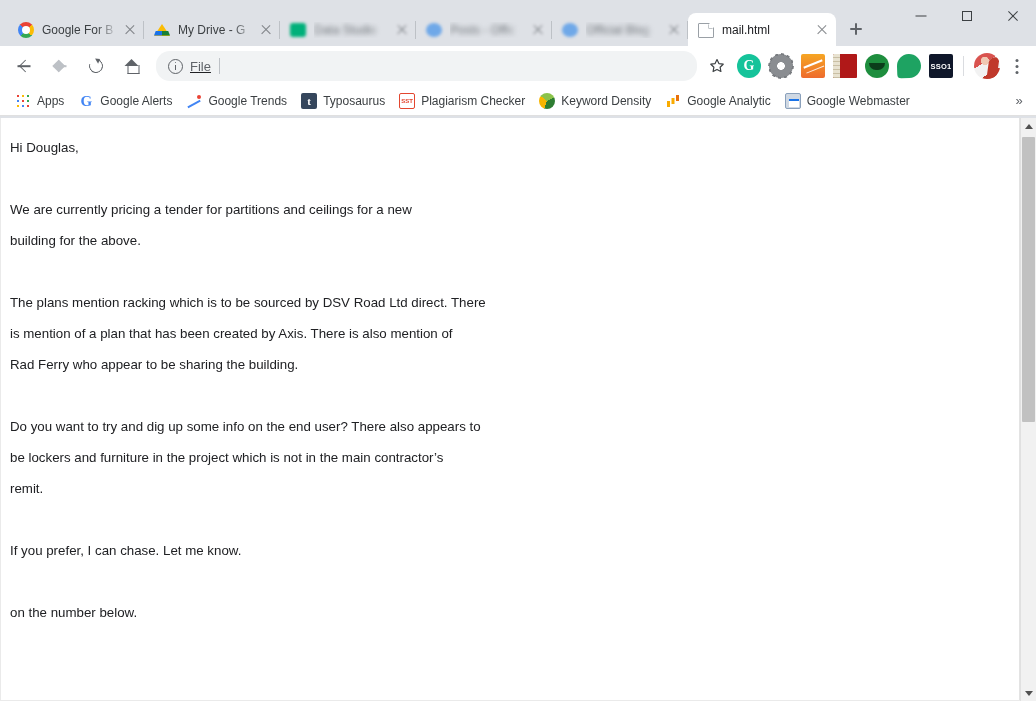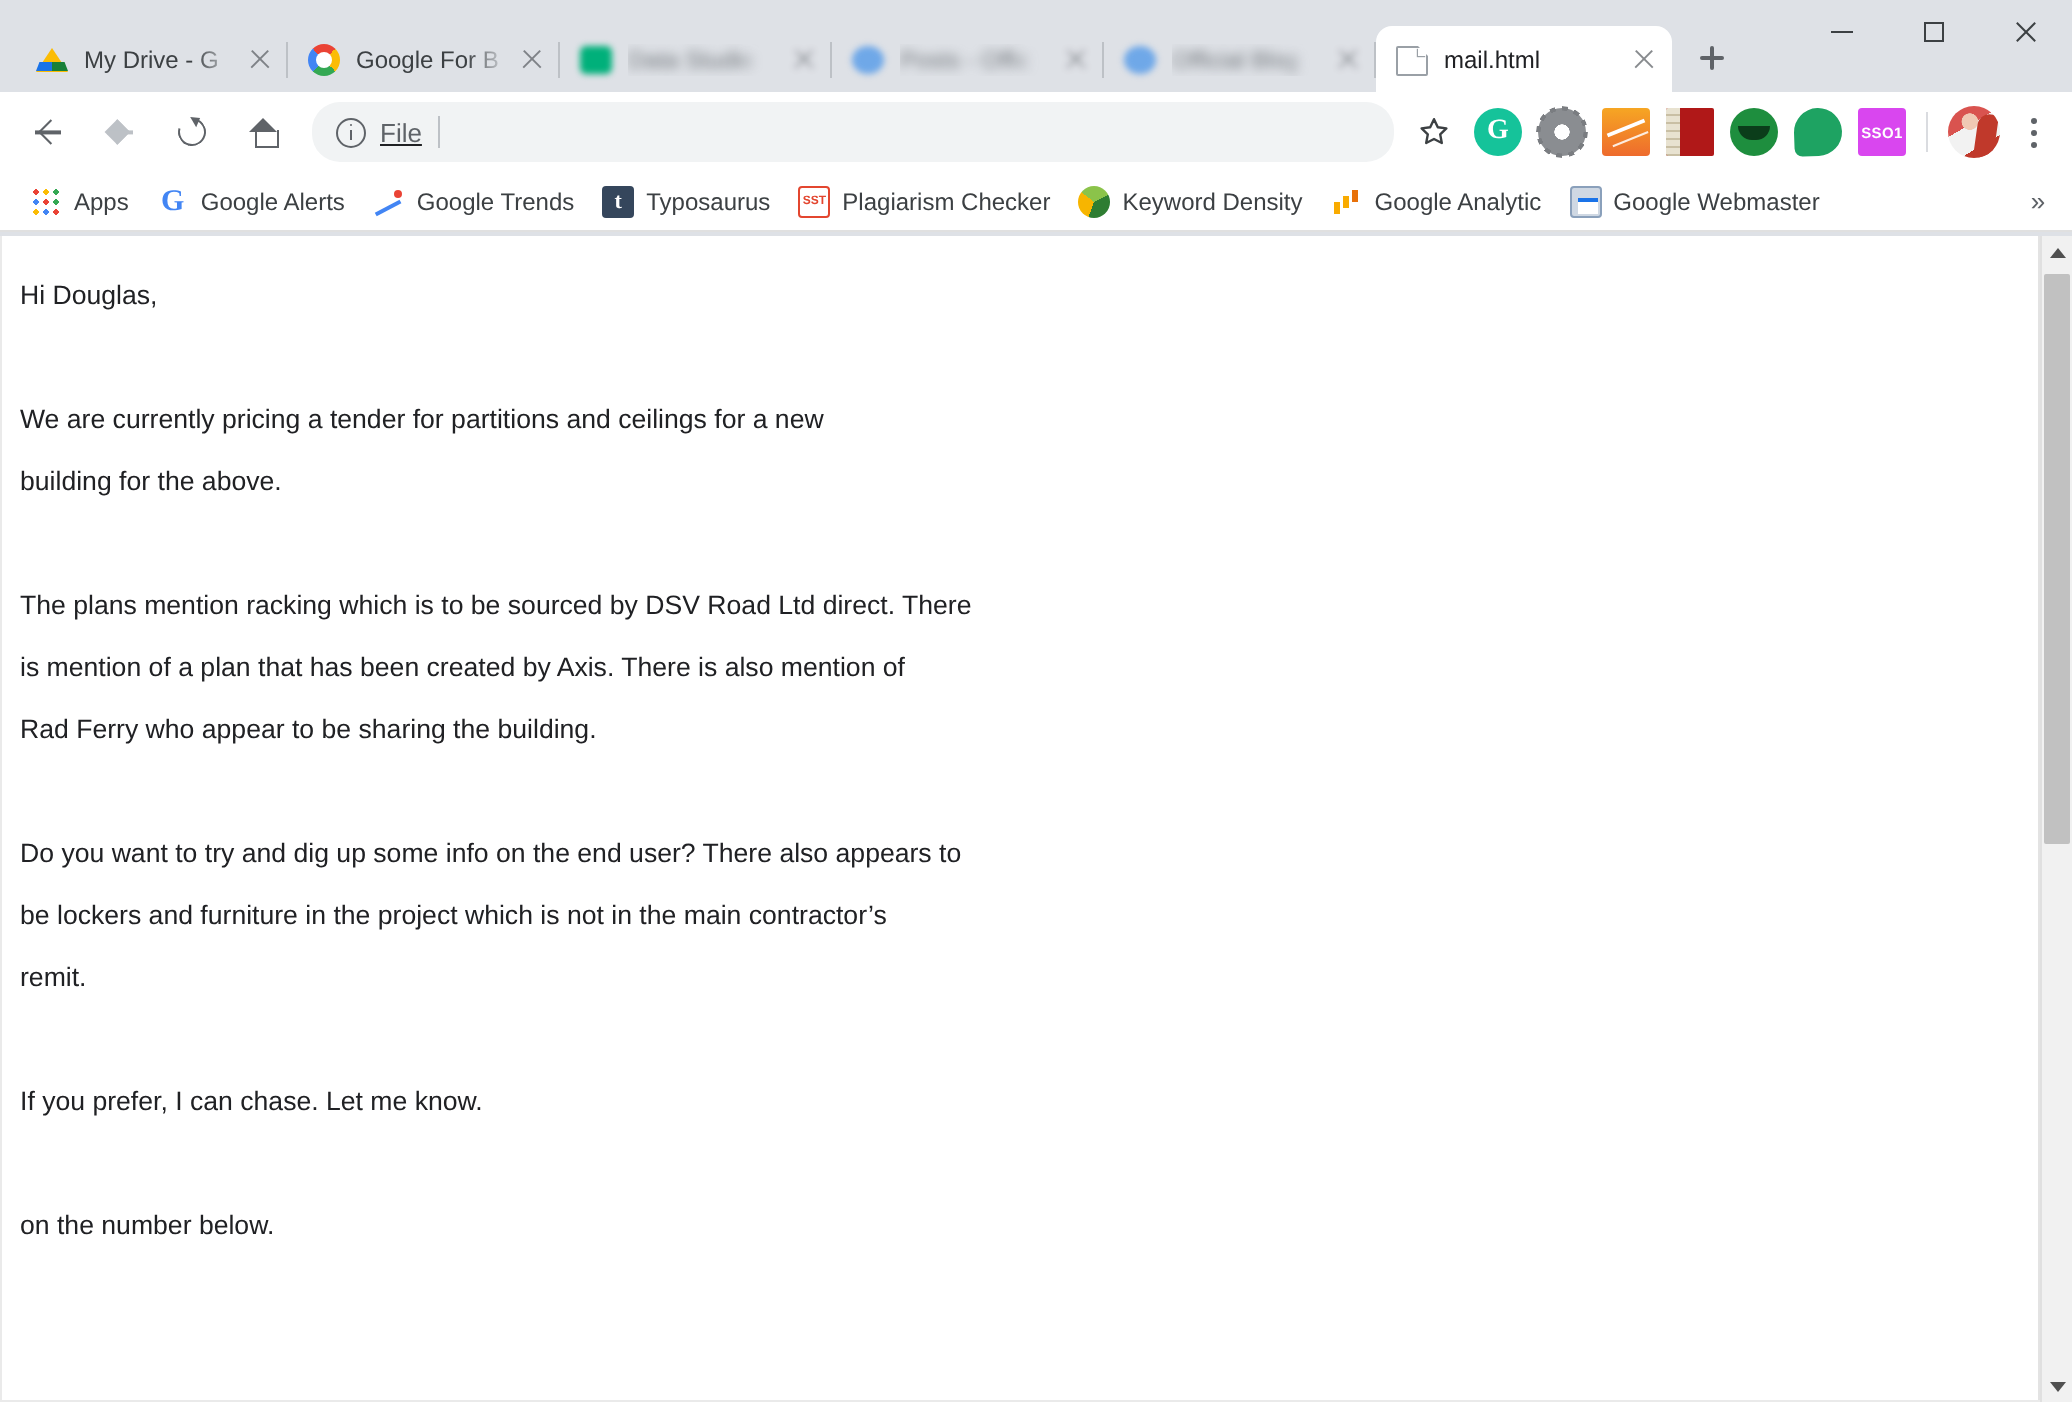--- a/index.html
+++ b/index.html
@@ -206,21 +206,21 @@
     content:""; position:absolute; left:0; top:0; bottom:0; width:7px;
     background: repeating-linear-gradient(#e8e2d0 0 3px, #c9bfa4 3px 4px);
   }
   .ext-mustache { background: #1e8e3e; border-radius: 50%; }
   .ext-mustache::after {
     content:""; position:absolute; left:4px; top:9px; width:16px; height:7px;
     background:#0b3d1a; border-radius: 0 0 10px 10px;
   }
   .ext-pin { background: #1ea362; border-radius: 50% 50% 50% 4px; transform: rotate(-2deg); }
   .ext-sso {
-    background: #d946ef; border-radius: 2px;
+    background: #0f172a; border-radius: 2px;
     color:#fff; font-size: 7.5px; font-weight: bold;
     display:flex; align-items:center; justify-content:center; letter-spacing:.2px;
   }
   .tb-sep { width:1px; height:20px; background:#dadce0; margin: 0 6px; flex: 0 0 1px; }
   .avatar {
     width: 26px; height: 26px; border-radius: 50%; flex: 0 0 26px; margin: 0 4px;
     background:
       radial-gradient(circle at 42% 30%, #f0c9b4 0 17%, transparent 18%),
       linear-gradient(150deg, #d9534f 0 38%, #f2f2f2 38% 72%, #c0392b 72% 100%);
     overflow: hidden; position: relative;
@@ -335,28 +335,28 @@
   }
 </style>
 </head>
 <body>
 
 <div class="window">
 
   <div class="tabstrip">
 
     <div class="tab inactive">
+      <span class="tab-fav fav-google"></span>
+      <span class="tab-title">Google For B</span>
+      <span class="tab-close"></span>
+    </div>
+
+    <div class="tab inactive">
       <span class="tab-fav fav-drive"></span>
       <span class="tab-title">My Drive - G</span>
-      <span class="tab-close"></span>
-    </div>
-
-    <div class="tab inactive">
-      <span class="tab-fav fav-google"></span>
-      <span class="tab-title">Google For B</span>
       <span class="tab-close"></span>
     </div>
 
     <div class="tab inactive blurred">
       <span class="tab-fav fav-green-sq"></span>
       <span class="tab-title">Data Studio</span>
       <span class="tab-close"></span>
     </div>
 
     <div class="tab inactive blurred">

